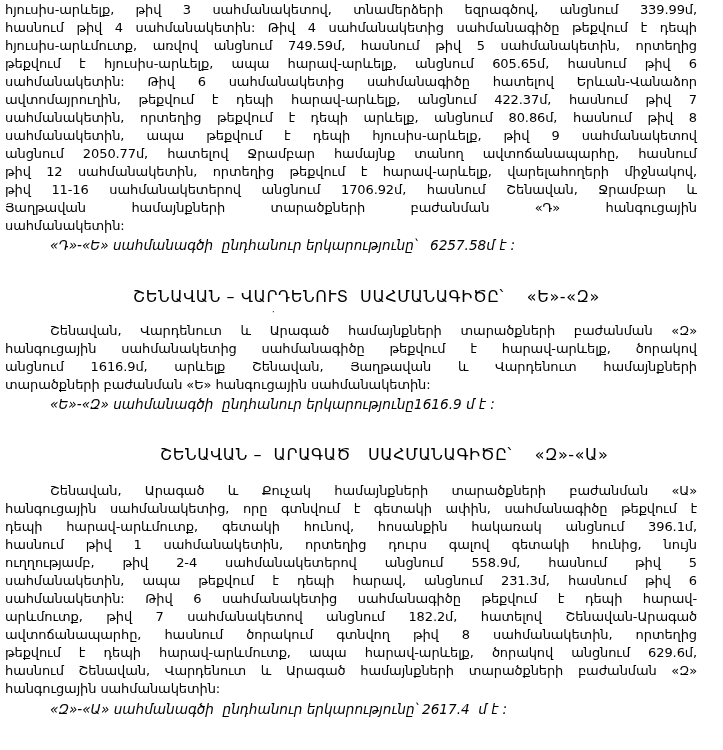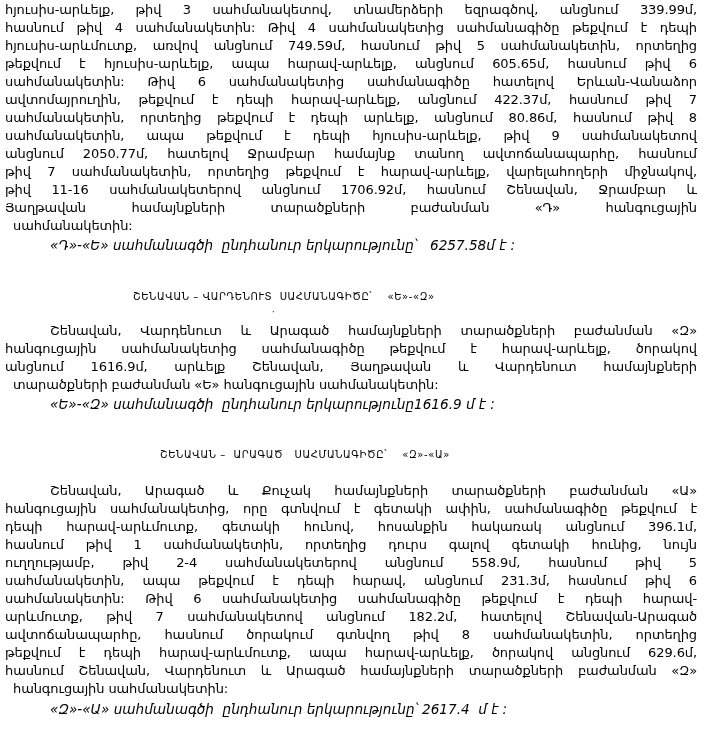--- a/index.html
+++ b/index.html
@@ -28,39 +28,38 @@
     height: 18px;
     font-size: 13px;
     line-height: 18px;
     white-space: nowrap;
     text-align: justify;
     text-align-last: justify;
     letter-spacing: -0.1px;
   }
   .line.last {
     text-align-last: left;
-    margin-left: 8px;
   }
   .line.indent {
     left: 45px;
     width: 647px;
   }
   .summary {
     position: absolute;
     left: 45px;
     height: 18px;
     font-size: 13.6px;
     line-height: 18px;
     white-space: pre;
     font-style: italic;
   }
   .heading {
     position: absolute;
     height: 20px;
-    font-size: 10px;
+    font-size: 16px;
     line-height: 20px;
     white-space: pre;
     letter-spacing: 0.6px;
   }
   .artifact {
     position: absolute;
     width: 4px;
     height: 6px;
     font-size: 8px;
     line-height: 6px;
@@ -74,21 +73,21 @@
   <div>
     <div class="line" style="top:1px">հյուսիս-արևելք, թիվ 3 սահմանակետով, տնամերձերի եզրագծով, անցնում 339.99մ,</div>
     <div class="line" style="top:19px">հասնում թիվ 4 սահմանակետին: Թիվ 4 սահմանակետից սահմանագիծը թեքվում է դեպի</div>
     <div class="line" style="top:37px">հյուսիս-արևմուտք, առվով անցնում 749.59մ, հասնում թիվ 5 սահմանակետին, որտեղից</div>
     <div class="line" style="top:55px">թեքվում է հյուսիս-արևելք, ապա հարավ-արևելք, անցնում 605.65մ, հասնում թիվ 6</div>
     <div class="line" style="top:73px">սահմանակետին: Թիվ 6 սահմանակետից սահմանագիծը հատելով Երևան-Վանաձոր</div>
     <div class="line" style="top:91px">ավտոմայրուղին, թեքվում է դեպի հարավ-արևելք, անցնում 422.37մ, հասնում թիվ 7</div>
     <div class="line" style="top:109px">սահմանակետին, որտեղից թեքվում է դեպի արևելք, անցնում 80.86մ, հասնում թիվ 8</div>
     <div class="line" style="top:127px">սահմանակետին, ապա թեքվում է դեպի հյուսիս-արևելք, թիվ 9 սահմանակետով</div>
     <div class="line" style="top:145px">անցնում 2050.77մ, հատելով Ջրամբար համայնք տանող ավտոճանապարհը, հասնում</div>
-    <div class="line" style="top:163px">թիվ 7 սահմանակետին, որտեղից թեքվում է հարավ-արևելք, վարելահողերի միջնակով,</div>
+    <div class="line" style="top:163px">թիվ 12 սահմանակետին, որտեղից թեքվում է հարավ-արևելք, վարելահողերի միջնակով,</div>
     <div class="line" style="top:181px">թիվ 11-16 սահմանակետերով անցնում 1706.92մ, հասնում Շենավան, Ջրամբար և</div>
     <div class="line" style="top:199px">Յաղթավան համայնքների տարածքների բաժանման «Դ» հանգուցային</div>
     <div class="line last" style="top:217px">սահմանակետին:</div>
   </div>
   <div class="summary" style="top:236px">«Դ»-«Ե» սահմանագծի  ընդհանուր երկարությունը՝   6257.58մ է :</div>
 
   <div class="heading" style="top:287px; left:128px">ՇԵՆԱՎԱՆ – ՎԱՐԴԵՆՈՒՏ  ՍԱՀՄԱՆԱԳԻԾԸ՝    «Ե»-«Զ»</div>
   <div class="artifact" style="top:310px; left:267px">·</div>
   <div>
     <div class="line indent" style="top:322px">Շենավան, Վարդենուտ և Արագած համայնքների տարածքների բաժանման «Զ»</div>

